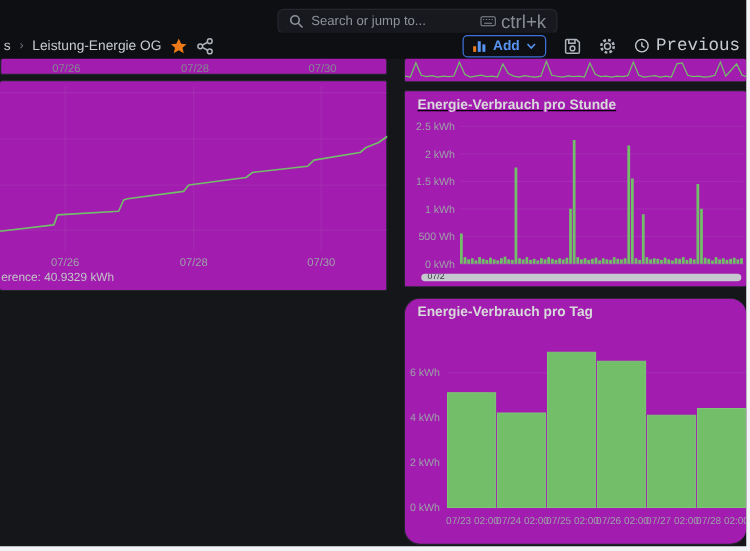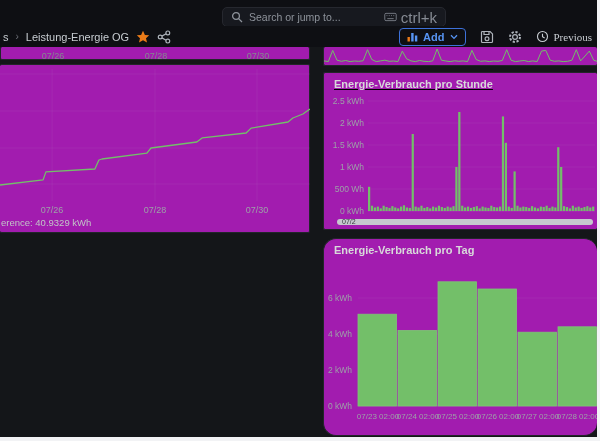--- a/index.html
+++ b/index.html
@@ -31,21 +31,21 @@
   .crumbs .sep { color:#6e7077; font-size:10px; }
   .crumb { cursor:pointer; white-space:nowrap; }
   .iconbtn { display:flex; align-items:center; justify-content:center; cursor:pointer; background:none; border:none; padding:0; }
   .actions { position:absolute; right:5px; top:0; height:21px; display:flex; align-items:center; gap:14px; }
   .addbtn {
     display:flex; align-items:center; gap:5px; height:18px; padding:0 7px;
     border:1px solid #3d71d9; border-radius:4px; background:transparent;
     color:#5794f2; font-size:11px; font-weight:bold; cursor:pointer;
     font-family:"Liberation Sans", sans-serif;
   }
-  .timebtn { display:flex; align-items:center; gap:5px; color:#c7ccd1; font-size:11px; cursor:pointer; background:none; border:none; font-family:Liberation Serif, serif; }
+  .timebtn { display:flex; align-items:center; gap:5px; color:#c7ccd1; font-size:14px; cursor:pointer; background:none; border:none; font-family:Liberation Mono, monospace; }
   
   .panel { position:absolute; background:#a21caf; border:1px solid #22252a; border-radius:2px; }
   .p-title { padding:5px 0 0 10px; font-size:11px; font-weight:bold; color:#d8d9da; white-space:nowrap; cursor:pointer; }
   #strip-left   { left:0;   top:47px; width:310px; height:13px; border-top:none; }
   #panel-line   { left:0;   top:64px; width:310px; height:169px; border-left:none; }
   #strip-right  { left:323px; top:47px; width:274px; height:19px; border-top:none; border-right:none; overflow:hidden; }
   #panel-hour   { left:323px; top:72px;  width:274px; height:158px; border-right:none;text-decoration:underline; }
   #panel-day    { left:323px; top:238px; width:274px; height:198px; border-right:none;border-radius:13px; }
   #strip-right svg { position:absolute; left:0; bottom:1px; display:block; }
   #hour-svg { position:absolute; left:0; top:18px; display:block; }

